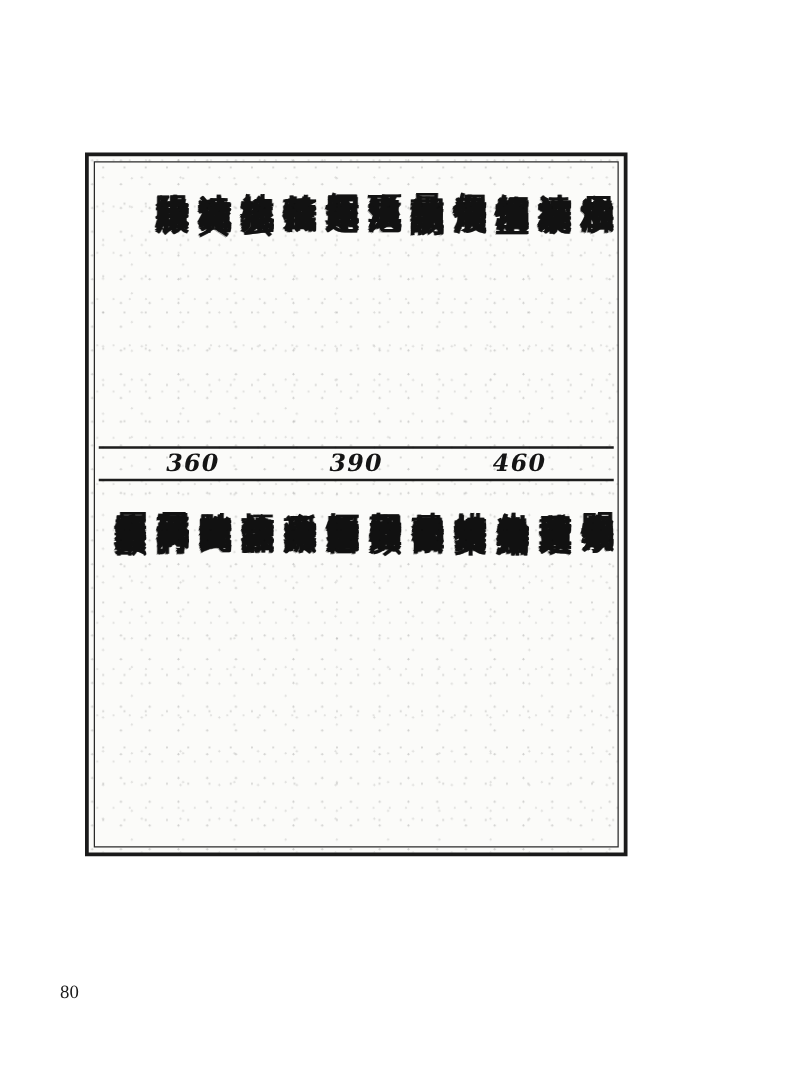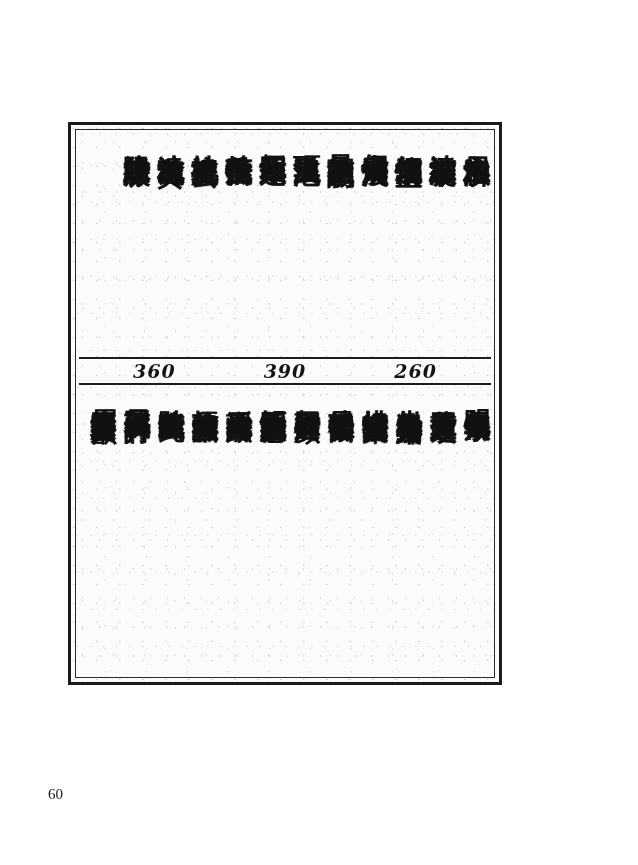--- a/index.html
+++ b/index.html
@@ -153,21 +153,21 @@
         <div class="col ink">伍乖冏買如逢</div>
         <div class="col ink">特垂薢捨自低</div>
         <div class="col ink">浪妹把挾胤丢</div>
         <div class="col ink">達沫稐獄花宾</div>
         <div class="col ink">決綠限帍廄腴</div>
       </div>
     </div>
 
     <div class="panel" id="numberband">
       <div class="numbers">
-        <div class="colnum">260</div>
+        <div class="colnum">460</div>
         <div class="colnum">390</div>
         <div class="colnum">360</div>
       </div>
     </div>
 
     <div class="panel" id="panel-lower">
       <div class="cols">
         <div class="col ink">明春也易悄期余欺</div>
         <div class="col ink">舌些蓆固益之典埃</div>
         <div class="col ink">朱料未仕春料排縮崩</div>
@@ -180,13 +180,13 @@
         <div class="col ink">貼侾倉波斷无夛鈍</div>
         <div class="col ink">貝硬戍不耶時討抖</div>
         <div class="col ink">眉赤柰围塞嚴贄獣</div>
       </div>
     </div>
 
     <div id="speckle"></div>
   </div>
 </div>
 
-<div id="page-number">60</div>
+<div id="page-number">80</div>
 
 </body></html>

